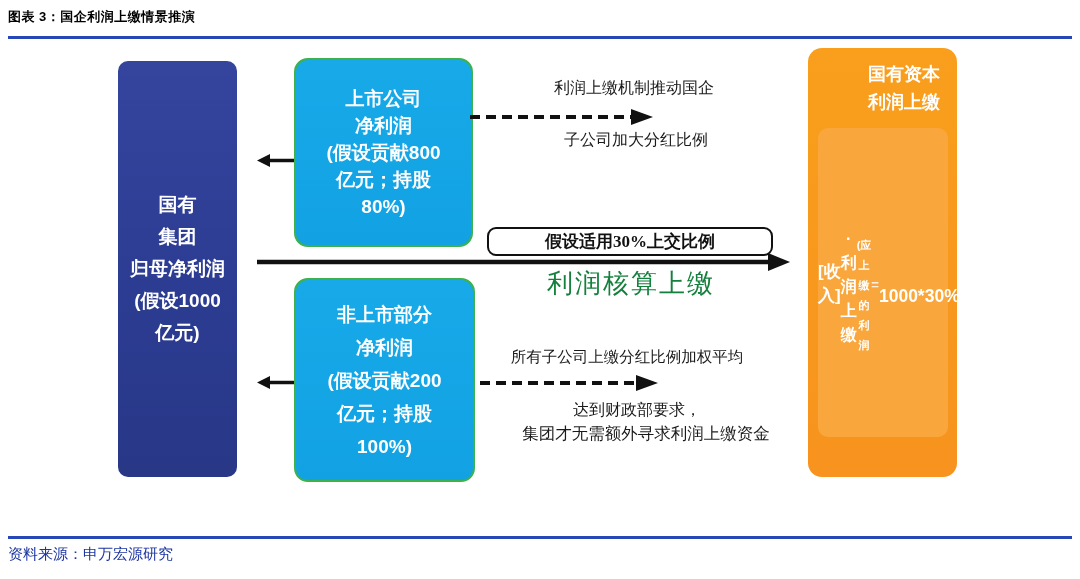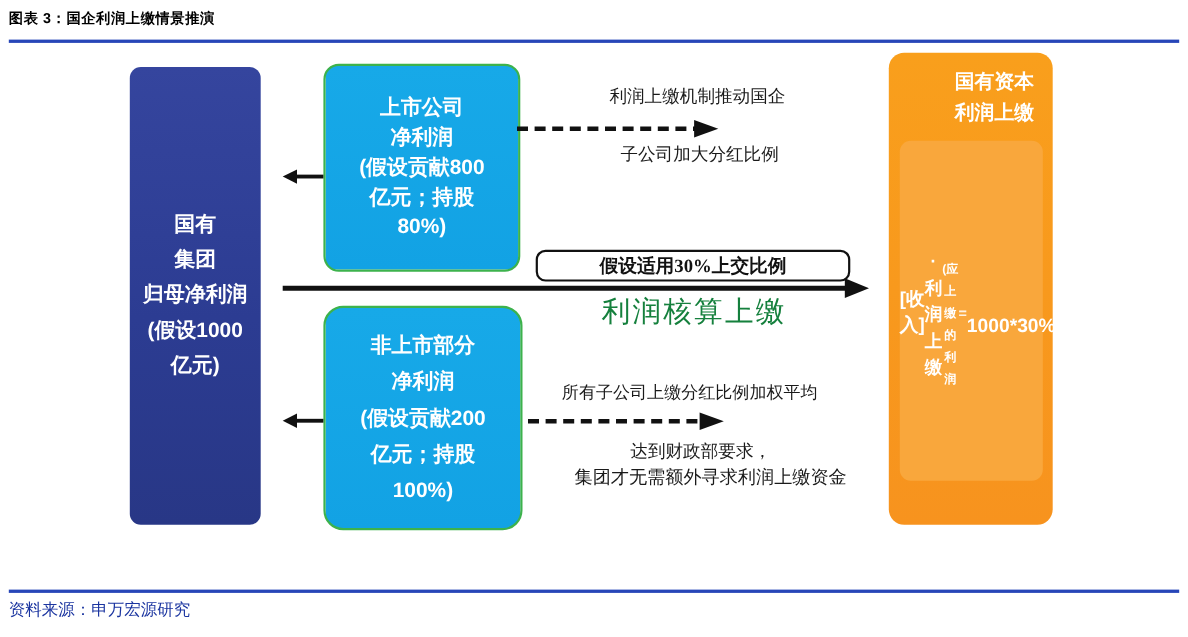--- a/index.html
+++ b/index.html
@@ -33,21 +33,21 @@
     border-radius: 10px;
     font-size: 19px; line-height: 32px;
   }
   .node-cyan {
     background: linear-gradient(180deg, #17a9e8 0%, #12a2e4 100%);
     border: 2px solid #3db24c;
     border-radius: 14px;
     font-size: 19px;
   }
   .cyan-top    { left: 294px; top: 58px;  width: 179px; height: 189px; line-height: 27px; }
-  .cyan-bottom { left: 294px; top: 278px; width: 181px; height: 204px; line-height: 33px; border-radius: 18px; }
+  .cyan-bottom { left: 294px; top: 278px; width: 181px; height: 204px; line-height: 33px; }
 
   
   .budget-box {
     left: 808px; top: 48px; width: 149px; height: 429px;
     background: linear-gradient(180deg, #f99f1c 0%, #f7931e 100%);
     border-radius: 14px;
     color: #ffffff; text-align: center;
   }
   .budget-title { padding-top: 12px; font-size: 18px; font-weight: bold; line-height: 28px; padding-left: 43px; }
   .budget-panel {

